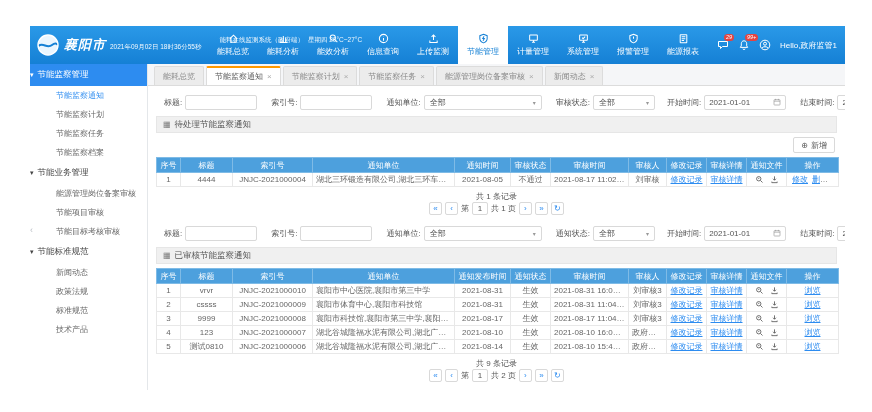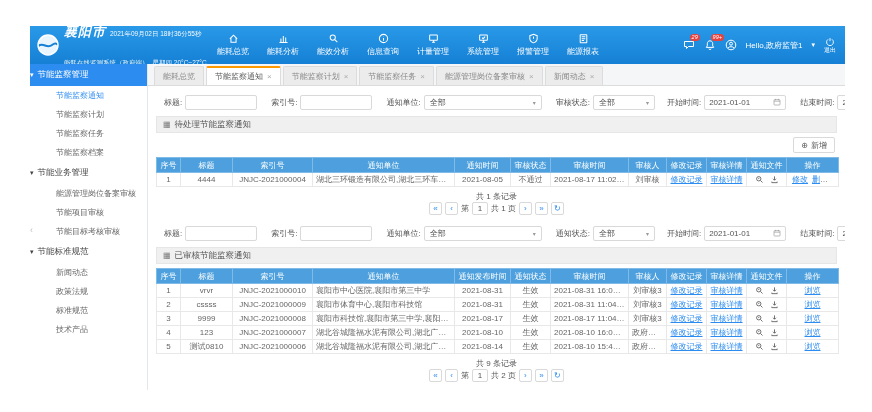--- a/index.html
+++ b/index.html
@@ -7,21 +7,21 @@
     font-family:"Liberation Sans", sans-serif; }
   .page { position:relative; width:872px; height:412px; background:#fff; }
   .app { position:absolute; left:30px; top:26px; width:815px; height:364px;
     display:flex; flex-direction:column; background:#fff; }
 
   
   .topbar { height:38px; flex:0 0 38px; background:linear-gradient(180deg,#2a99e8,#1580d5);
     color:#fff; display:flex; align-items:stretch; }
   .brand { display:flex; align-items:center; gap:5px; padding:0 7px; width:178px; flex:0 0 178px; }
   .logo { width:22px; height:22px; flex:0 0 22px; }
-  .brand-text { display:flex; flex-direction:column; gap:18px; white-space:nowrap; }
+  .brand-text { display:flex; flex-direction:row; gap:18px; white-space:nowrap; }
   .brand-l1 { display:flex; align-items:baseline; gap:4px; }
   .city { font-size:13px; font-weight:bold; font-style:italic; letter-spacing:1px; }
   .datetime { font-size:6.5px; opacity:.95; }
   .brand-l2 { font-size:6.5px; opacity:.92; display:flex; gap:4px; }
   .topnav { flex:1; display:flex; }
   .nav-item { width:50px; display:flex; flex-direction:column; align-items:center;
     justify-content:center; gap:2px; font-size:8px; cursor:pointer; }
   .nav-item svg { width:11px; height:11px; }
   .nav-item.active { background:#fff; color:#1580d5; }
   .top-right { display:flex; align-items:center; gap:9px; padding:0 9px; flex:0 0 auto; }
@@ -171,20 +171,37 @@
             <span>能效分析</span>
           </div>
           <div class="nav-item">
             <span style="display: flex;">
               <svg viewBox="0 0 12 12" fill="none" stroke="currentColor" stroke-width="1.1">
                 <circle cx="6" cy="6" r="4.5"></circle>
                 <path d="M6 5.4 V8.4 M6 3.6 V3.9"></path>
               </svg>
             </span>
             <span>信息查询</span>
+          </div>
+          <div class="nav-item">
+            <span style="display: flex;">
+              <svg viewBox="0 0 12 12" fill="none" stroke="currentColor" stroke-width="1.1">
+                <path d="M6 7.6 V2.2 M3.9 4.3 L6 2.1 L8.1 4.3 M2 8.3 V10.4 H10 V8.3"></path>
+              </svg>
+            </span>
+            <span>上传监测</span>
+          </div>
+          <div class="nav-item active">
+            <span style="display: flex;">
+              <svg viewBox="0 0 12 12" fill="none" stroke="currentColor" stroke-width="1.1">
+                <path d="M6 1.4 L10 2.9 V6 C10 8.4 8.1 10 6 10.8 C3.9 10 2 8.4 2 6 V2.9 Z"></path>
+                <path d="M6.6 3.6 L5.2 6 H6.9 L5.5 8.4"></path>
+              </svg>
+            </span>
+            <span>节能管理</span>
           </div>
           <div class="nav-item">
             <span style="display: flex;">
               <svg viewBox="0 0 12 12" fill="none" stroke="currentColor" stroke-width="1.1">
                 <rect x="1.8" y="2.3" width="8.4" height="5.6" rx=".5"></rect>
                 <path d="M4.3 10.2 H7.7 M6 7.9 V10.2"></path>
               </svg>
             </span>
             <span>计量管理</span>
           </div>

